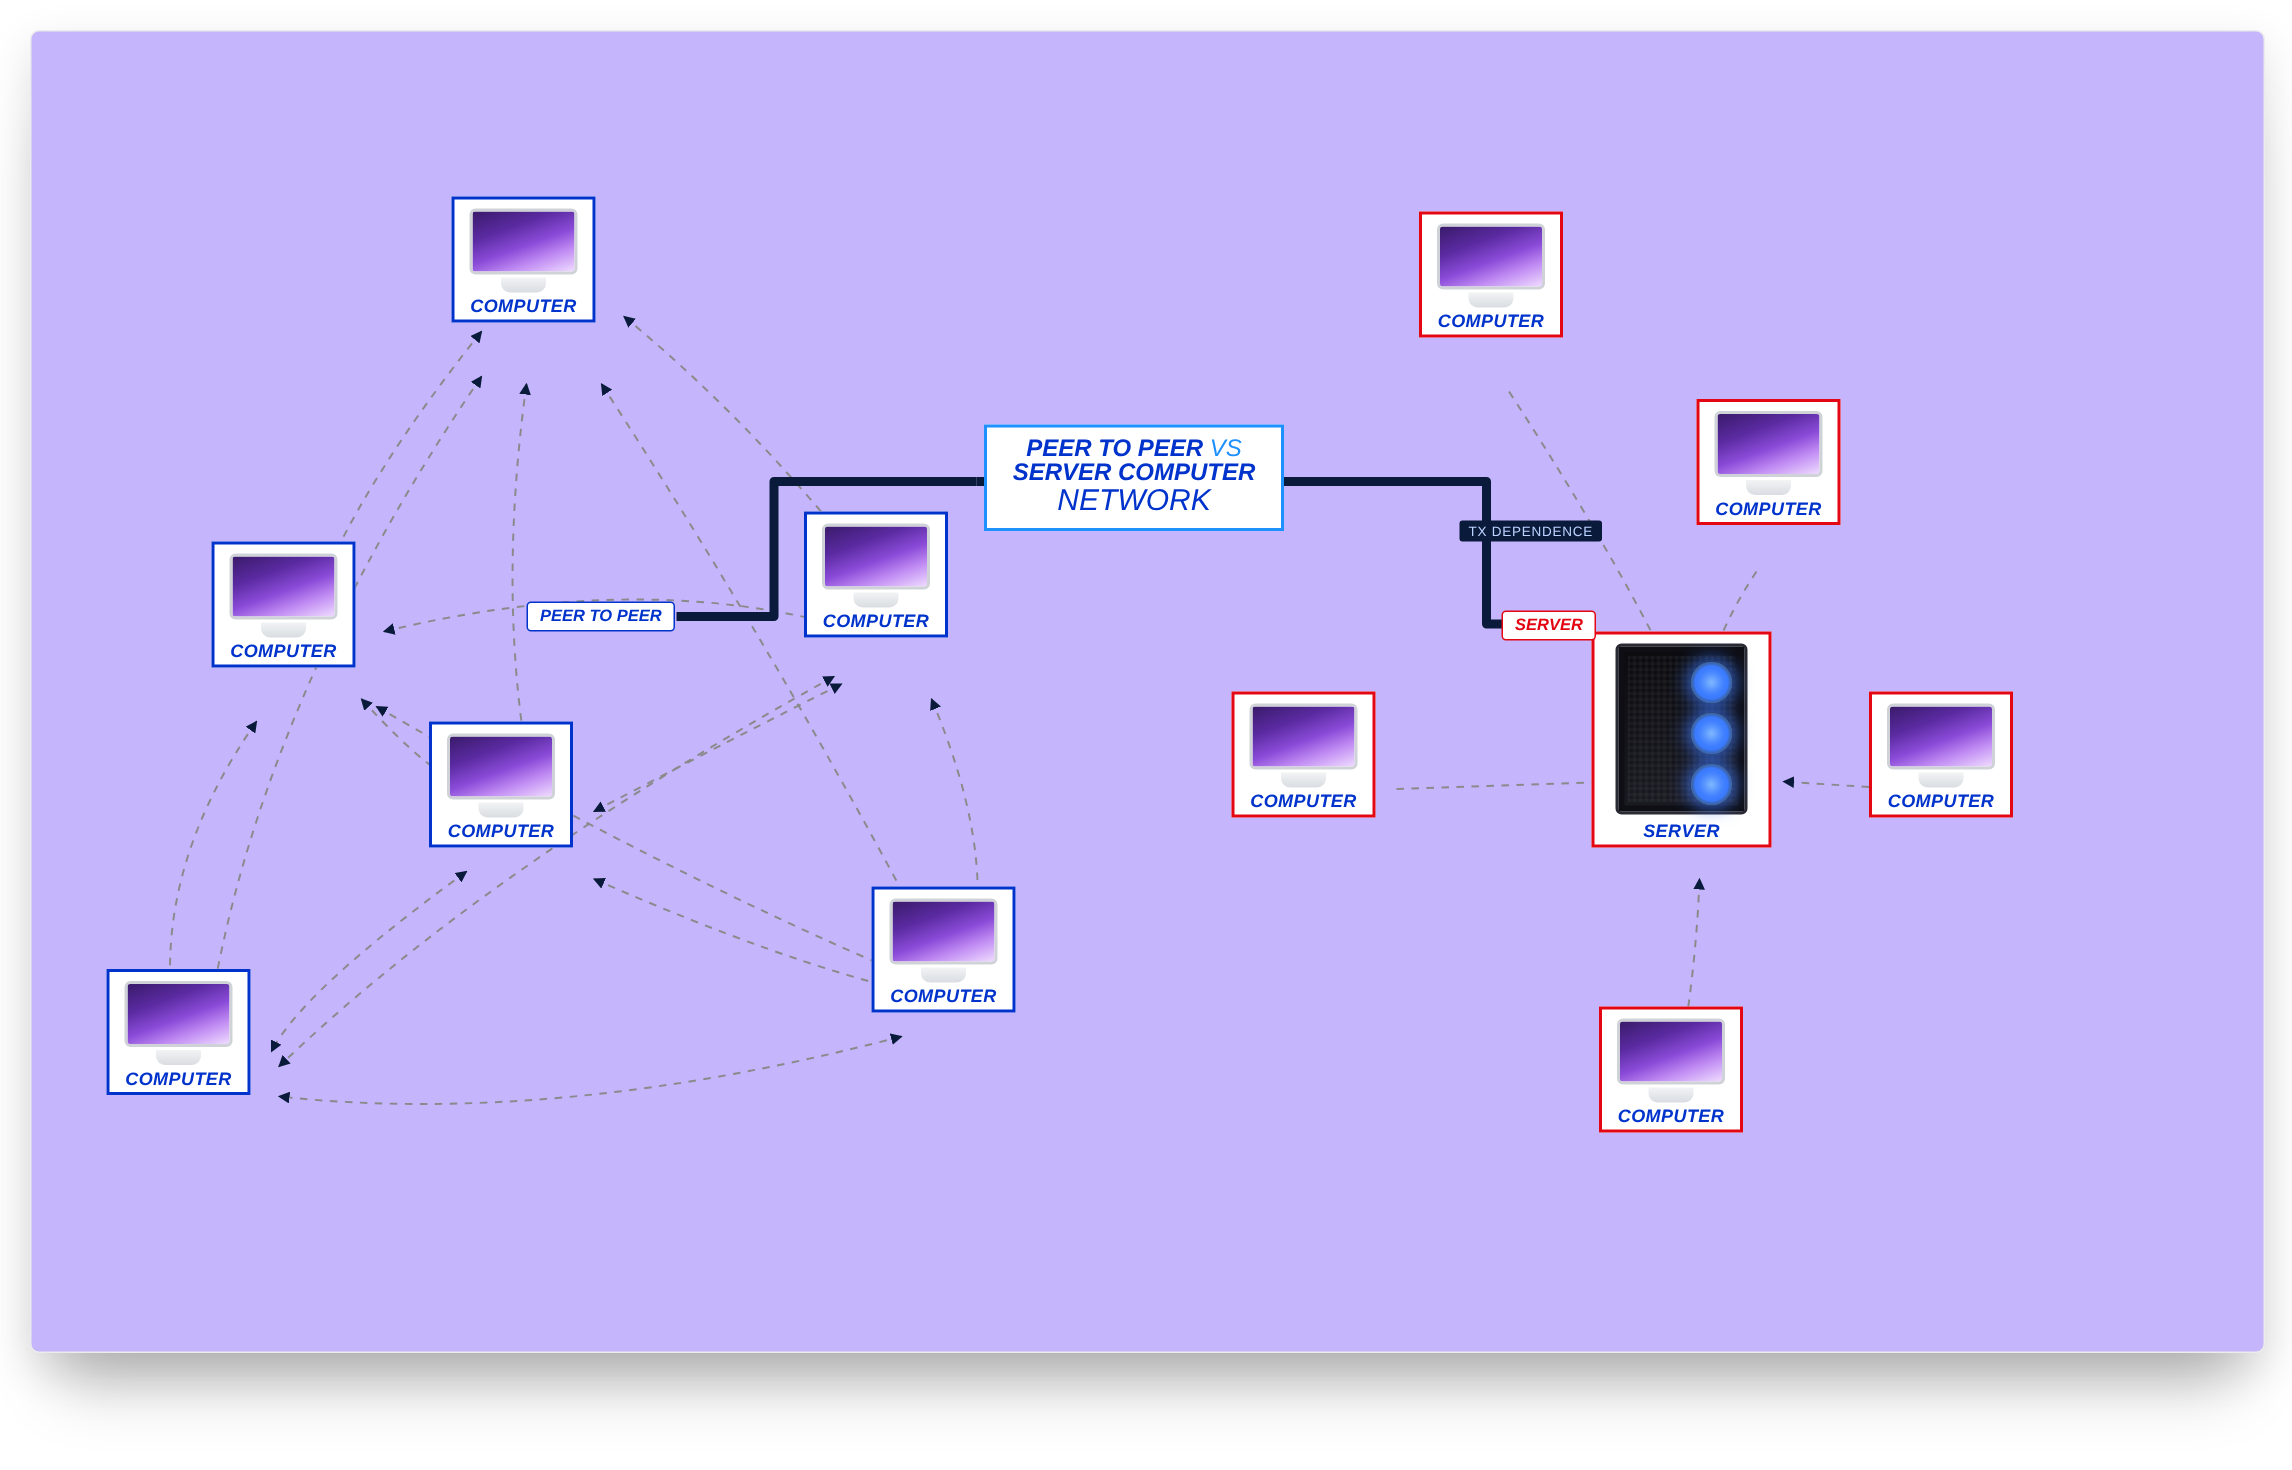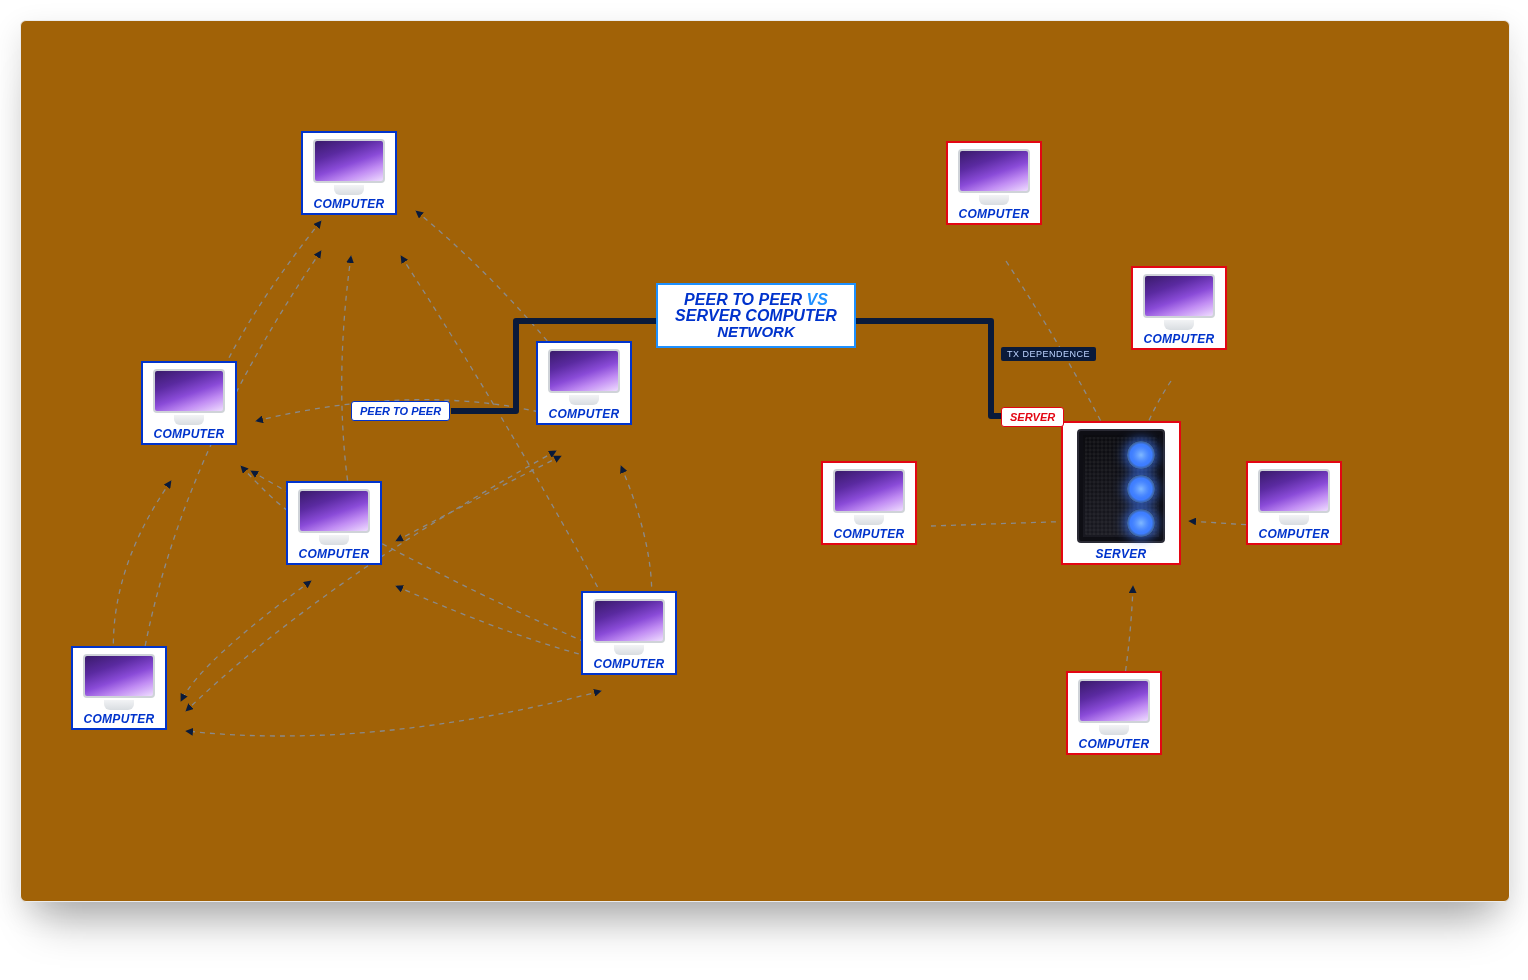--- a/index.html
+++ b/index.html
@@ -12,21 +12,21 @@
     position: relative;
     width: 1528px;
     height: 980px;
   }
   .card {
     position: absolute;
     left: 20px;
     top: 20px;
     width: 1488px;
     height: 880px;
-    background: #a16207;
+    background: #c4b5fd;
     border: 1px solid #ececec;
     border-radius: 6px;
     box-shadow: 0 40px 40px -20px rgba(0,0,0,0.25), 0 10px 30px rgba(0,0,0,0.12);
   }
   svg.connections {
     position: absolute;
     left: 0; top: 0;
     width: 1488px;
     height: 880px;
     pointer-events: none;
@@ -107,23 +107,23 @@
   .title-box {
     position: absolute;
     box-sizing: border-box;
     border: 2px solid #1e90ff;
     background: #fff;
     text-align: center;
     padding: 6px 10px;
     font-style: italic;
   }
   .title-box .l1 { font-weight: 800; color: #0033cc; font-size: 16px; }
-  .title-box .l1 .vs { color: #1e90ff; font-weight: 700; text-align: center; }
+  .title-box .l1 .vs { color: #1e90ff; font-weight: 400; text-align: center; }
   .title-box .l2 { font-weight: 800; color: #0033cc; font-size: 16px; margin-top: -2px; }
-  .title-box .l3 { font-weight: 700; color: #0033cc; font-size: 15px; margin-top: -2px; }
+  .title-box .l3 { font-weight: 400; color: #0033cc; font-size: 20px; margin-top: -2px; }
 
   .pill {
     position: absolute;
     box-sizing: border-box;
     font-size: 11px;
     font-style: italic;
     font-weight: 700;
     background: #fff;
     padding: 3px 8px;
     border-radius: 3px;
@@ -281,16 +281,16 @@
       <div class="l1">
         <span>PEER TO PEER</span>
         <span class="vs">VS</span>
       </div>
       <div class="l2">SERVER COMPUTER</div>
       <div class="l3">NETWORK</div>
     </div>
 
     <div class="pill blue" style="left:330px; top:380px;">PEER TO PEER</div>
     <div class="pill red" style="left:980px; top:386px;">SERVER</div>
-    <div class="tag-dark" style="left:980px; top:326px;">TX DEPENDENCE</div>
+    <div class="tag-dark" style="left:952px; top:326px;">TX DEPENDENCE</div>
 
   </div>
 </div>
 
 </body></html>

